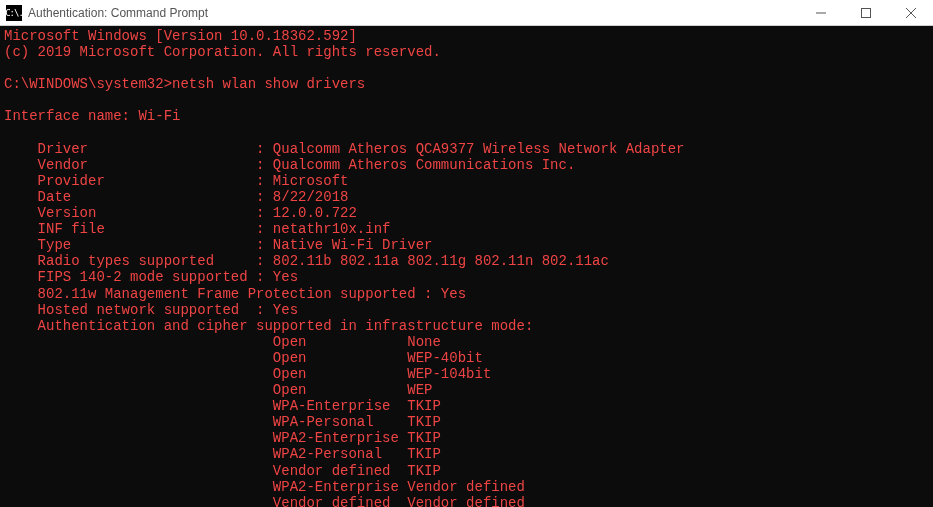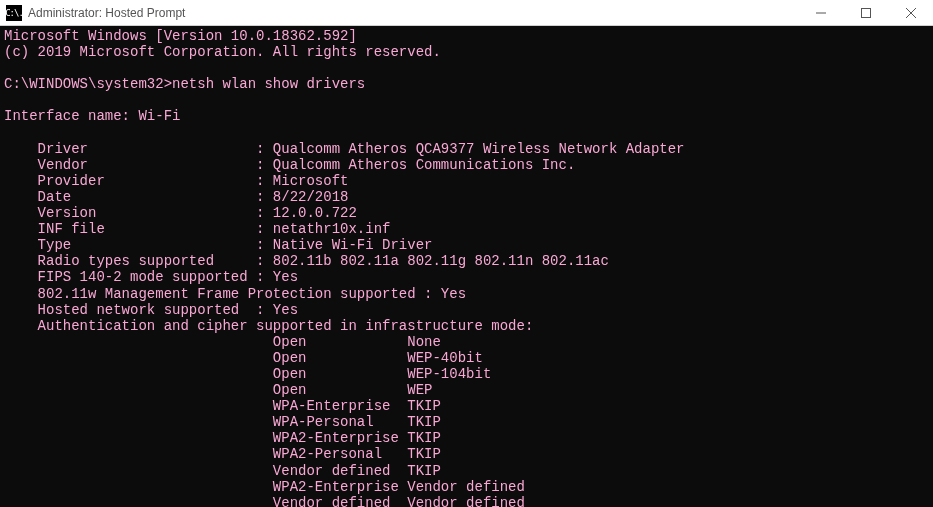--- a/index.html
+++ b/index.html
@@ -42,36 +42,36 @@
       height: 100%;
       display: flex;
       align-items: center;
       justify-content: center;
       font-family: 'Segoe UI', sans-serif;
       color: #555;
       font-size: 12px;
     }
     .terminal {
       background: #0c0c0c;
-      color: #f9a8d4;
+      color: #ef4444;
       padding: 2px 4px;
       height: calc(507px - 26px);
       overflow: hidden;
       line-height: 1.15;
       letter-spacing: 0;
       white-space: pre;
       font-family: Consolas, 'Courier New', monospace;
     }
   </style>
 </head>
 <body>
 
 <div class="titlebar">
   <div class="titlebar-icon">C:\.</div>
-  <div class="titlebar-title">Administrator: Hosted Prompt</div>
+  <div class="titlebar-title">Authentication: Command Prompt</div>
   <div class="titlebar-controls">
     <div class="titlebar-btn">
       <svg width="10" height="10" viewBox="0 0 10 10">
           <line x1="0" y1="5" x2="10" y2="5" stroke="#555" stroke-width="1"></line>
         </svg>
     </div>
     <div class="titlebar-btn">
       <svg width="10" height="10" viewBox="0 0 10 10">
           <rect x="0.5" y="0.5" width="9" height="9" fill="none" stroke="#555" stroke-width="1"></rect>
         </svg>

